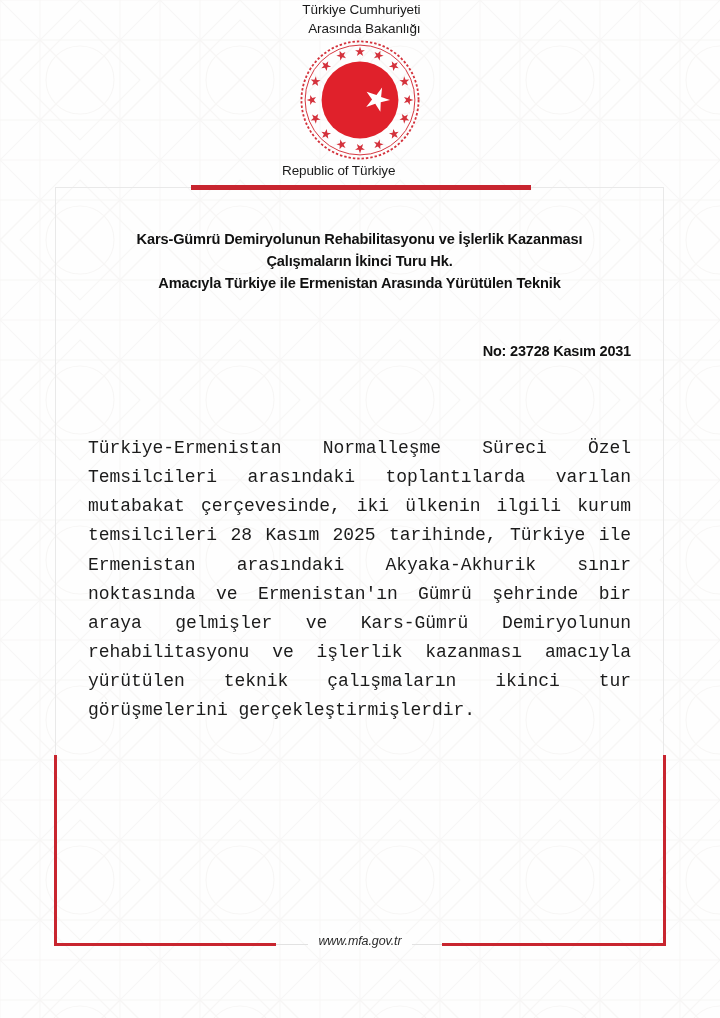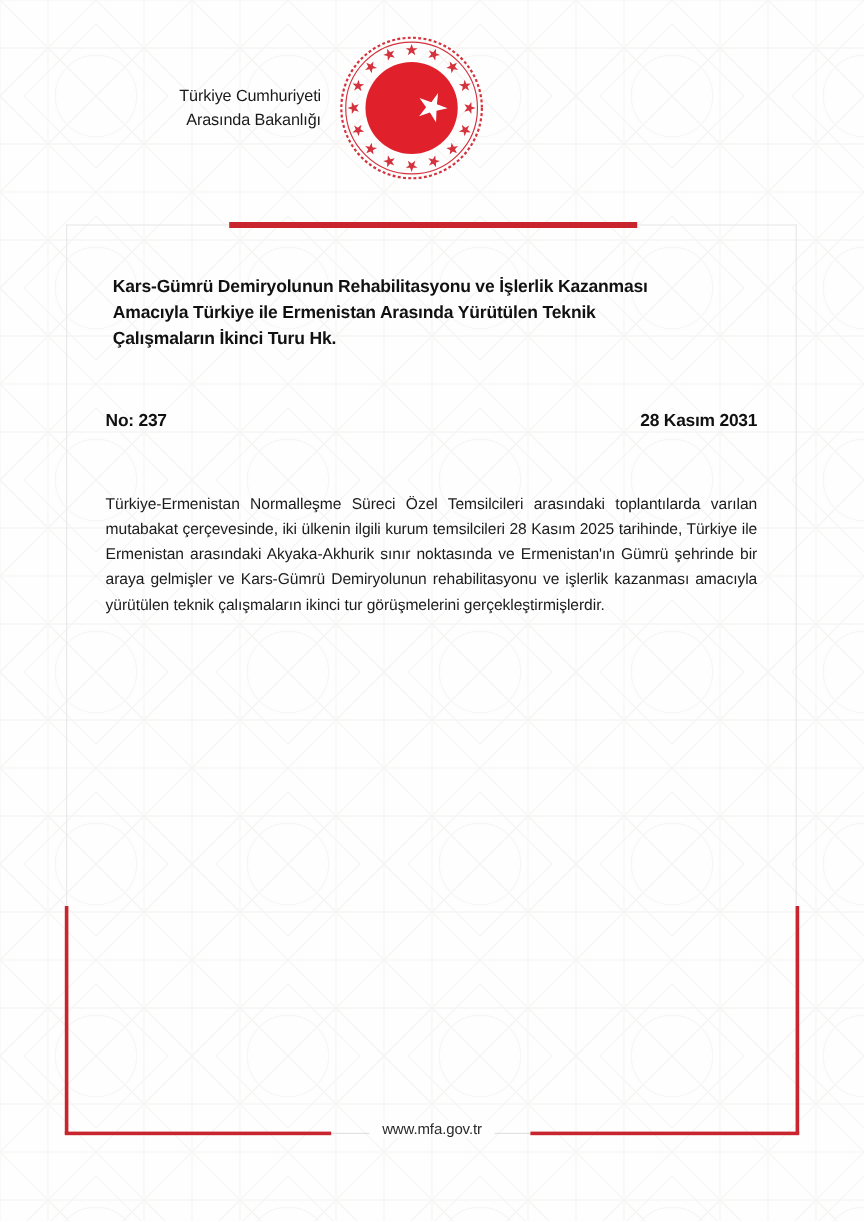--- a/index.html
+++ b/index.html
@@ -31,20 +31,21 @@
 
   
   #header {
     position: absolute;
     top: 0;
     left: 0;
     width: 720px;
     height: 180px;
     z-index: 2;
     display: flex;
+    flex-direction: column;
     align-items: center;
     justify-content: center;
   }
 
   .header-text {
     font-family: "Liberation Sans Narrow", "Liberation Sans", sans-serif;
     font-size: 13.5px;
     line-height: 1.45;
     color: #1a1a1a;
     letter-spacing: -0.1px;
@@ -94,63 +95,64 @@
   }
 
   
   #title {
     position: absolute;
     left: 0;
     top: 40px;
     width: 100%;
     padding: 0 38px;
     box-sizing: border-box;
-    text-align: left;
+    text-align: center;
     font-size: 14.6px;
     font-weight: bold;
     line-height: 1.52;
     color: #111111;
     letter-spacing: -0.15px;
   }
   .title-line { display: block; }
 
   
   #meta {
     position: absolute;
     left: 0;
     top: 155px;
     width: 100%;
     padding: 0 32px;
     box-sizing: border-box;
     display: flex;
-    justify-content: space-between;
+    justify-content: flex-end;
     align-items: baseline;
   }
   .meta-item {
     font-family: "Liberation Sans Narrow", "Liberation Sans", sans-serif;
     font-size: 14.5px;
     font-weight: bold;
     color: #111111;
     letter-spacing: -0.2px;
   }
 
   
   #body-text {
     position: absolute;
     left: 0;
-    top: 208px;
+    top: 228px;
     width: 100%;
     padding: 0 32px;
     box-sizing: border-box;
     text-align: justify;
     text-justify: inter-word;
-    font-size: 13px;
+    font-size: 18px;
     line-height: 1.62;
     color: #1b1b1b;
     letter-spacing: -0.05px;
+    font-family: Liberation Mono, monospace;
   }
 
   
   .bracket {
     position: absolute;
     z-index: 4;
   }
   .bracket-v {
     width: 3px;
     background: #c8252f;
@@ -187,20 +189,21 @@
     text-align: center;
     font-family: "Liberation Sans Narrow", "Liberation Sans", sans-serif;
     font-size: 12.5px;
     color: #2b2b2b;
     letter-spacing: -0.1px;
     z-index: 5;
   }
   #footer-url span {
     background: #fefefe;
     padding: 0 10px;
+    font-style: italic;
   }
 </style>
 </head>
 <body>
 
 <div id="page">
 
   <svg id="watermark" viewBox="0 0 720 1018" preserveAspectRatio="xMidYMid slice" aria-hidden="true">
     <defs>
       <pattern id="starpat" width="160" height="160" patternUnits="userSpaceOnUse">
@@ -287,31 +290,32 @@
 
         <circle cx="100" cy="100" r="63" fill="#e0212b"></circle>
 
         <path d="M101 62 a38 38 0 1 0 0 76 a30 30 0 1 1 0 -76 Z" fill="#ffffff"></path>
 
         <path d="M131,100 L140.2,87.4 L138.6,102.9 L153.2,108.2 L138,111.8 L137.4,127.4 L129,114.3 L114.2,119.4 L123.8,107.1 L114.8,94.3 Z" fill="#ffffff" transform="translate(-4,-8) scale(1.0) "></path>
       </svg>
     </div>
 
     <div class="header-text en">
+      <span class="header-line">Republic of Türkiye</span>
     </div>
   </div>
 
   <div id="panel">
 
     <div id="panel-accent"></div>
 
     <div id="title">
       <span class="title-line">Kars-Gümrü Demiryolunun Rehabilitasyonu ve İşlerlik Kazanması</span>
+      <span class="title-line">Çalışmaların İkinci Turu Hk.</span>
       <span class="title-line">Amacıyla Türkiye ile Ermenistan Arasında Yürütülen Teknik</span>
-      <span class="title-line">Çalışmaların İkinci Turu Hk.</span>
     </div>
 
     <div id="meta">
       <span class="meta-item">No: 237</span>
       <span class="meta-item">28 Kasım 2031</span>
     </div>
 
     <p id="body-text">Türkiye-Ermenistan Normalleşme Süreci Özel Temsilcileri arasındaki toplantılarda varılan mutabakat çerçevesinde, iki ülkenin ilgili kurum temsilcileri 28 Kasım 2025 tarihinde, Türkiye ile Ermenistan arasındaki Akyaka-Akhurik sınır noktasında ve Ermenistan'ın Gümrü şehrinde bir araya gelmişler ve Kars-Gümrü Demiryolunun rehabilitasyonu ve işlerlik kazanması amacıyla yürütülen teknik çalışmaların ikinci tur görüşmelerini gerçekleştirmişlerdir.</p>
 
   </div>

